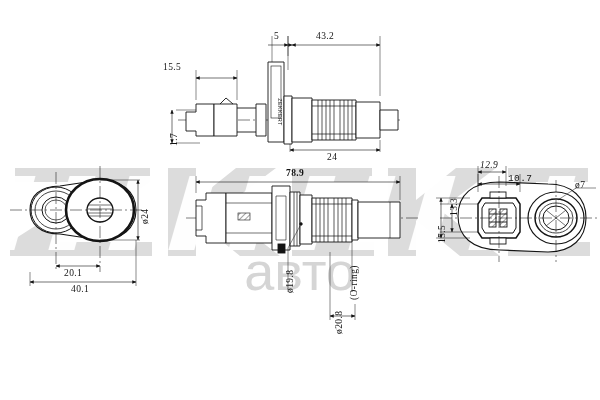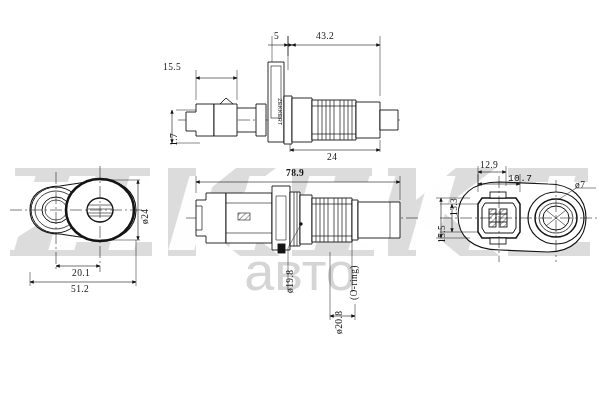--- a/index.html
+++ b/index.html
@@ -249,28 +249,28 @@
   </svg>
 
   <div class="layer" id="labels">
 
     <div class="dim" style="left:274px;top:31px;">5</div>
     <div class="dim" style="left:316px;top:31px;">43.2</div>
     <div class="dim" style="left:163px;top:62px;">15.5</div>
     <div class="dim rot90" style="left:169px;top:146px;">1.7</div>
     <div class="dim" style="left:327px;top:152px;">24</div>
 
-    <div class="dim" style="left:64px;top:268px;margin-left:8px;">20.1</div>
-    <div class="dim" style="left:71px;top:284px;">51.2</div>
+    <div class="dim" style="left:64px;top:268px;">20.1</div>
+    <div class="dim" style="left:71px;top:284px;">40.1</div>
     <div class="dim rot90" style="left:140px;top:224px;">ø24</div>
 
     <div class="dim" style="left:286px;top:168px;font-weight:bold;">78.9</div>
     <div class="dim rot90" style="left:285px;top:293px;">ø19.8</div>
     <div class="dim rot90" style="left:349px;top:300px;">(O-ring)</div>
     <div class="dim rot90" style="left:334px;top:334px;">ø20.8</div>
 
-    <div class="dim" style="left:480px;top:160px;">12.9</div>
+    <div class="dim" style="left:480px;top:160px;font-style:italic;">12.9</div>
     <div class="dim" style="left:508px;top:173px;font-family:Liberation Mono, monospace;">10.7</div>
     <div class="dim rot90" style="left:449px;top:216px;">13.3</div>
     <div class="dim rot90" style="left:437px;top:243px;">15.5</div>
     <div class="dim" style="left:575px;top:180px;">ø7</div>
   </div>
 </div>
 
 </body></html>

